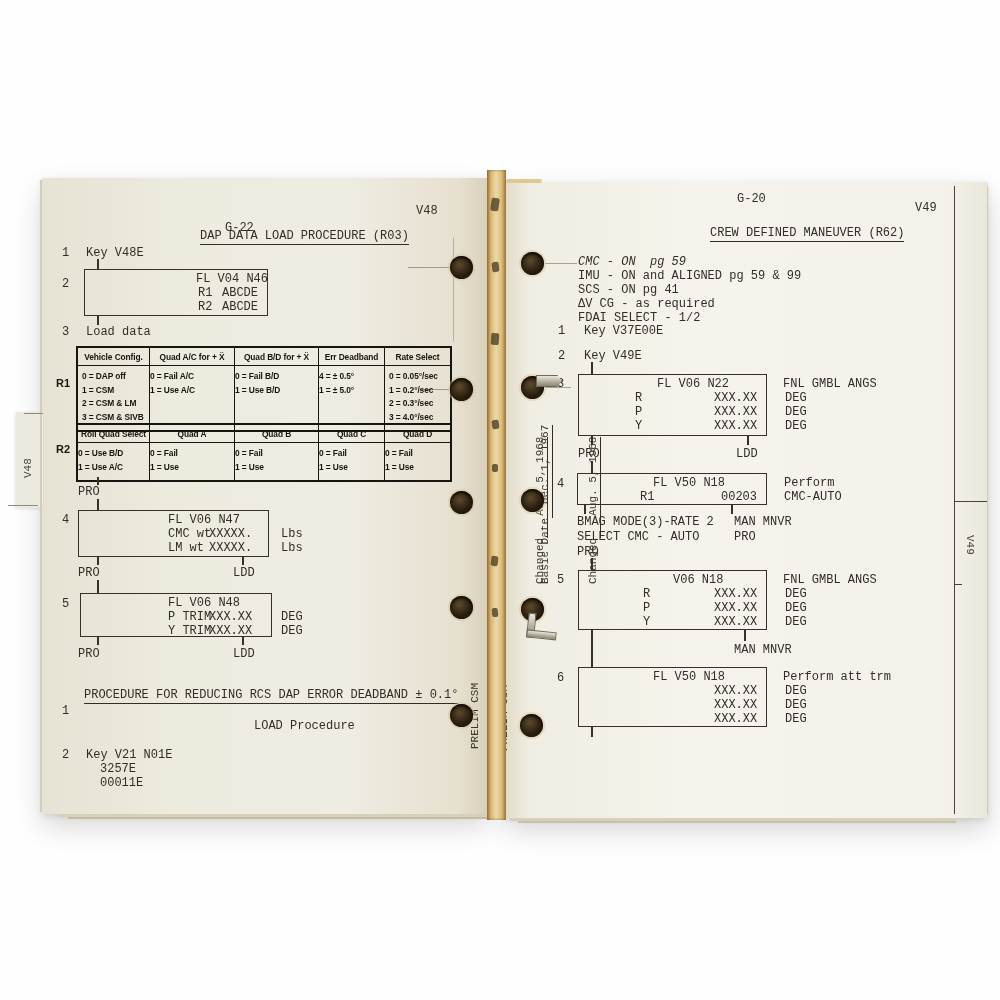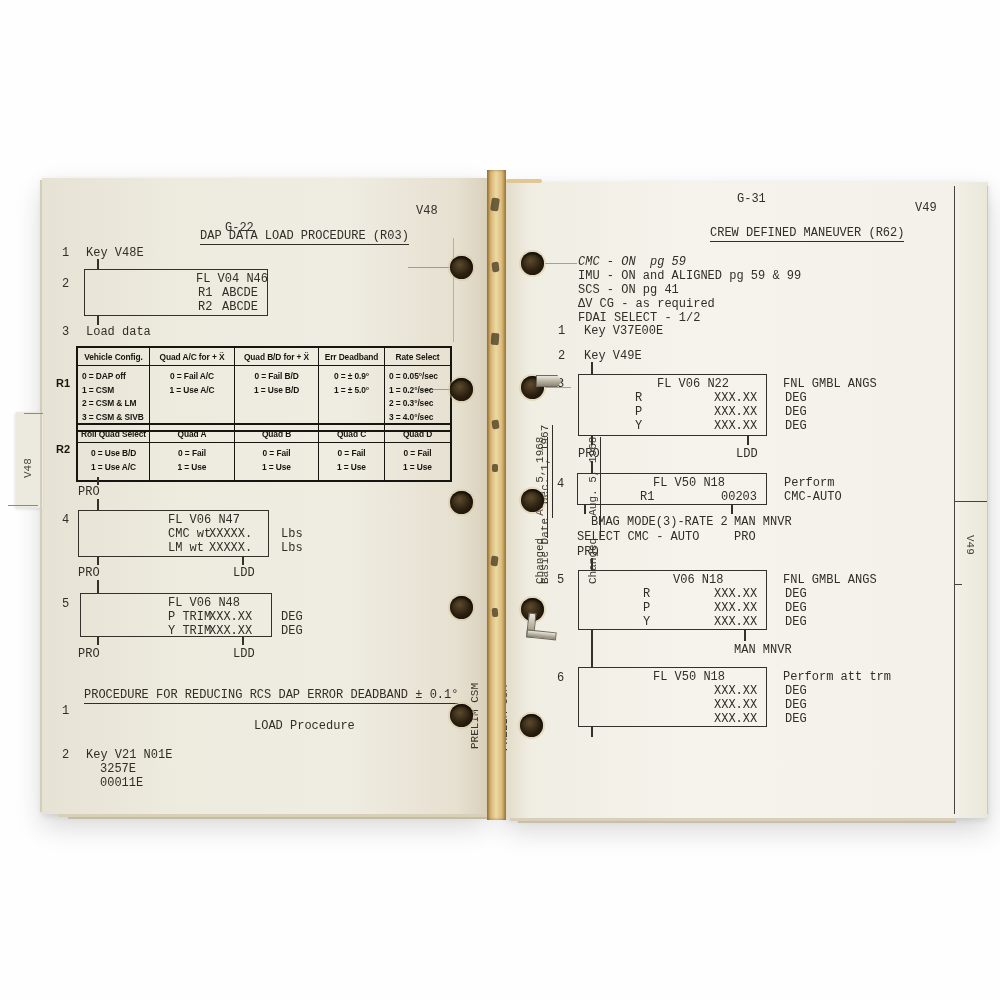--- a/index.html
+++ b/index.html
@@ -26,21 +26,21 @@
   .scrib { position:absolute; background:#43351d; opacity:0.75; border-radius:2px; }
   .hole { position:absolute; width:23px; height:23px; border-radius:50%;
     background:radial-gradient(circle at 42% 38%, #5c4a2d 0%, #2a1e0f 55%, #171008 100%);
     box-shadow:0 0 0 2px rgba(214,194,146,0.45), inset 0 2px 3px rgba(0,0,0,0.75); }
   .dap-table { position:absolute; display:grid; border:2.3px solid #17150f; color:#17150f; }
   .dap-table > div { font-family:"Liberation Sans",sans-serif; font-weight:700; font-size:8.4px;
     letter-spacing:-0.1px; border-left:1.4px solid #17150f; }
   .dap-table > div.c1 { border-left:none; }
   .dap-table .th { border-bottom:1.6px solid #17150f; text-align:center; padding:4px 1px 3px; }
   .dap-table .td { padding:4px 0 3px 4px; line-height:13.6px; }
-  .dap-table .td.ctr { text-align:center; padding-left:0; }
+  .dap-table .td.ctr { text-align:left; padding-left:0; }
   .steplbl { position:absolute; font-family:"Liberation Sans",sans-serif; font-weight:700;
     font-size:11px; color:#17150f; }
   .note { color:#322e27; }
   .arrow { position:relative; display:inline-block; width:26px; height:1.8px; background:#322e27;
     margin:0 3px 0 2px; top:-3px; }
   .arrow::after { content:""; position:absolute; right:-1px; top:-3.6px;
     border-left:9px solid #322e27; border-top:4.5px solid transparent; border-bottom:4.5px solid transparent; }
   .metal { position:absolute; background:linear-gradient(180deg,#eae7de 0%,#b5af9e 55%,#8c8675 100%);
     border:1px solid #6f695c; }
   .edgeline { position:absolute; background:#d2c9b2; }
@@ -114,21 +114,21 @@
     </div>
     <div class="td ctr">
       <div>0 = Fail A/C</div>
         <div>1 = Use A/C</div>
     </div>
     <div class="td ctr">
       <div>0 = Fail B/D</div>
         <div>1 = Use B/D</div>
     </div>
     <div class="td ctr">
-      <div>0 = ± 0.9°</div>
+      <div>4 = ± 0.5°</div>
         <div>1 = ± 5.0°</div>
     </div>
     <div class="td">
       <div>0 = 0.05°/sec</div>
         <div>1 = 0.2°/sec</div>
       <div>2 = 0.3°/sec</div>
         <div>3 = 4.0°/sec</div>
     </div>
   </div>
 
@@ -201,21 +201,21 @@
   <div class="mono" style="left:86px;top:748px;">Key V21 N01E</div>
   <div class="mono" style="left:100px;top:762px;">3257E</div>
   <div class="mono" style="left:100px;top:776px;">00011E</div>
 
   <div class="mono sm rotl" style="left:452px;top:388px;width:196px;height:34px;line-height:16px;color:#3a362e;">
     <div><span>Basic Date</span><span class="ul" style="padding-left:14px;">Dec. 1, 1967</span></div>
     <div><span>Changed</span><span class="ul" style="padding-left:22px;">Aug. 5, 1968</span></div>
   </div>
   <div class="mono sm rotl" style="left:468px;top:661px;width:88px;height:15px;color:#3a362e;">PRELIM CSM</div>
 
-  <div class="mono" style="left:737px;top:192px;">G-31</div>
+  <div class="mono" style="left:737px;top:192px;">G-20</div>
   <div class="mono" style="left:915px;top:201px;">V49</div>
   <div class="mono ul" style="left:710px;top:226px;">CREW DEFINED MANEUVER (R62)</div>
 
   <div class="mono" style="left:578px;top:255px;font-style:italic;">CMC - ON  pg 59</div>
   <div class="mono" style="left:578px;top:269px;">IMU - ON and ALIGNED pg 59 &amp; 99</div>
   <div class="mono" style="left:578px;top:283px;">SCS - ON pg 41</div>
   <div class="mono" style="left:578px;top:297px;">ΔV CG - as required</div>
   <div class="mono" style="left:578px;top:311px;">FDAI SELECT - 1/2</div>
 
   <div class="mono" style="left:558px;top:324px;">1</div>
@@ -245,21 +245,21 @@
 
   <div class="mono" style="left:557px;top:477px;">4</div>
   <div class="fbox" style="left:577px;top:473px;width:188px;height:30px;"></div>
   <div class="mono" style="left:653px;top:476px;">FL V50 N18</div>
   <div class="mono note" style="left:784px;top:476px;">Perform</div>
   <div class="mono" style="left:640px;top:490px;">R1</div>
   <div class="mono" style="left:721px;top:490px;">00203</div>
   <div class="mono note" style="left:784px;top:490px;">CMC-AUTO</div>
   <div class="vl" style="left:584px;top:504px;height:10px;"></div>
   <div class="vl" style="left:731px;top:504px;height:10px;"></div>
-  <div class="mono" style="left:577px;top:515px;margin-left:14px;">BMAG MODE(3)-RATE 2</div>
+  <div class="mono" style="left:577px;top:515px;">BMAG MODE(3)-RATE 2</div>
   <div class="mono" style="left:734px;top:515px;">MAN MNVR</div>
   <div class="mono" style="left:577px;top:530px;">SELECT CMC - AUTO</div>
   <div class="mono" style="left:734px;top:530px;">PRO</div>
   <div class="mono" style="left:577px;top:545px;">PRO</div>
   <div class="vl" style="left:591px;top:558px;height:12px;"></div>
 
   <div class="mono" style="left:557px;top:573px;">5</div>
   <div class="fbox" style="left:578px;top:570px;width:187px;height:58px;"></div>
   <div class="mono" style="left:673px;top:573px;">V06 N18</div>
   <div class="mono note" style="left:783px;top:573px;">FNL GMBL ANGS</div>

